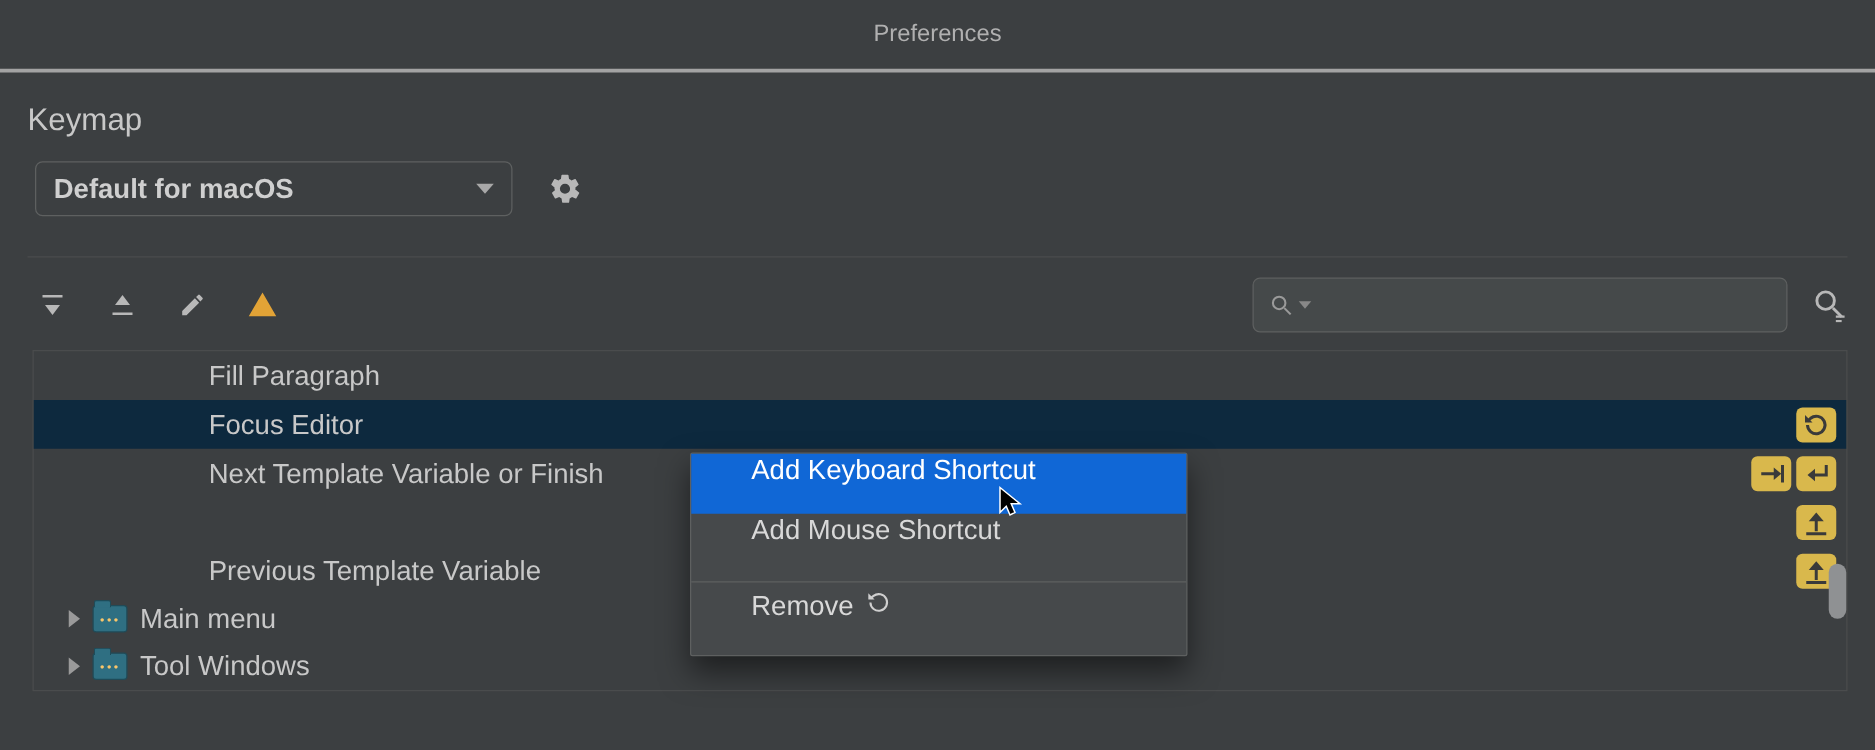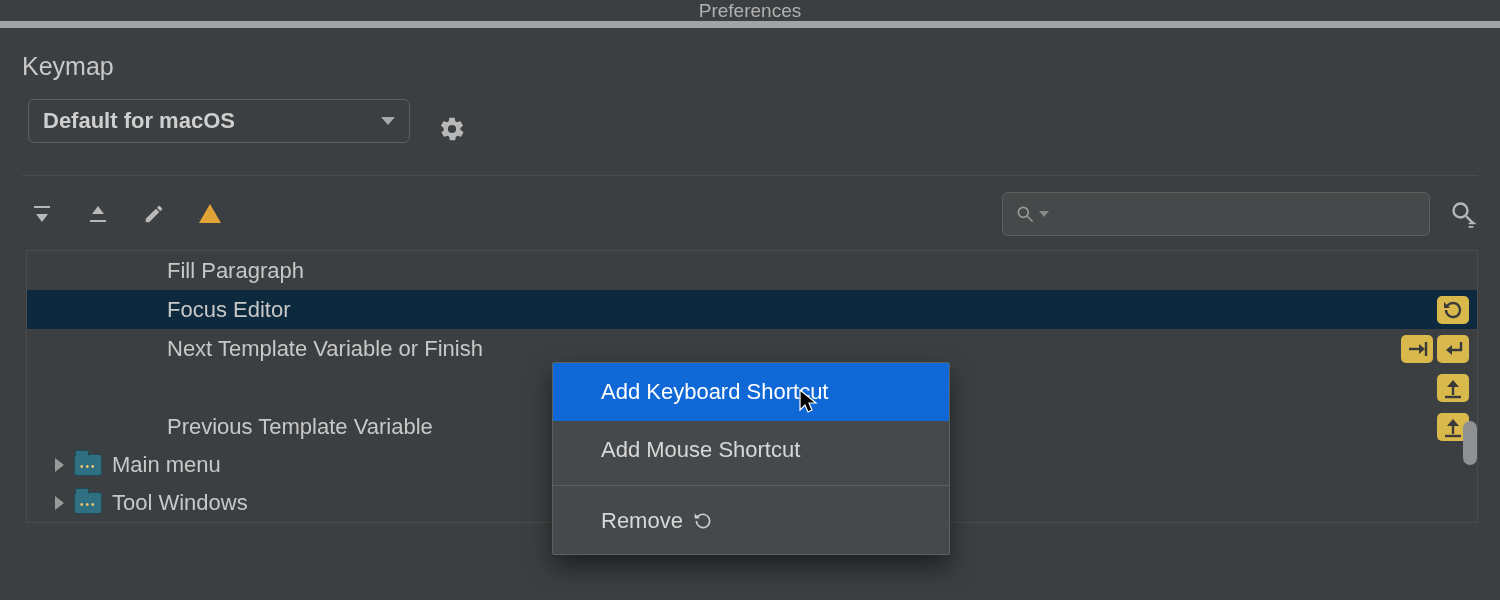--- a/index.html
+++ b/index.html
@@ -6,38 +6,38 @@
   body {
     width: 1500px;
     height: 600px;
     background: #3c3f41;
     font-family: -apple-system, "Helvetica Neue", Arial, sans-serif;
     color: #bbbbbb;
     overflow: hidden;
     position: relative;
   }
   .title-bar {
-    height: 28px;
+    height: 58px;
     background: #3c3f41;
-    border-bottom: 7px solid #a3a3a3;
+    border-bottom: 3px solid #a3a3a3;
     display: flex;
     align-items: center;
     justify-content: center;
     font-size: 19px;
     color: #b0b0b0;
   }
   .section-title {
     font-size: 25px;
     font-weight: 400;
     color: #c8c8c8;
     padding: 24px 0 18px 22px;
   }
   .keymap-select-row {
     display: flex;
-    align-items: flex-end;
+    align-items: center;
     gap: 28px;
     padding: 0 0 0 28px;
   }
   .combo {
     display: flex;
     align-items: center;
     justify-content: space-between;
     min-width: 382px;
     height: 44px;
     border: 1px solid #5e6060;
@@ -176,24 +176,23 @@
     top: 362px;
     width: 398px;
     background: #46494b;
     border: 1px solid #5e6060;
     box-shadow: 0 12px 24px rgba(0,0,0,.5);
     border-radius: 2px;
     z-index: 50;
     padding-bottom: 4px;
   }
   .cm-item {
-    height: 58px;
-    display: flex;
-    align-items: center;
-    padding: 16px 48px;
+    height: 48px;
+    display: flex;
+    padding: 0 48px;
     font-size: 22px;
     color: #d8d8d8;
     cursor: pointer;
     gap: 10px;
   }
   .cm-item.hi {
     background: #1067d6;
     color: #ffffff;
   }
   .cm-sep {

